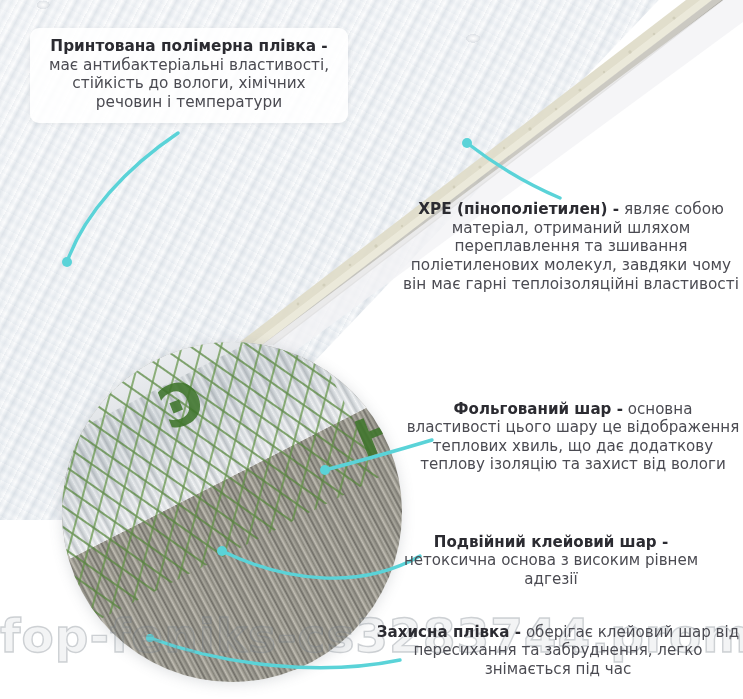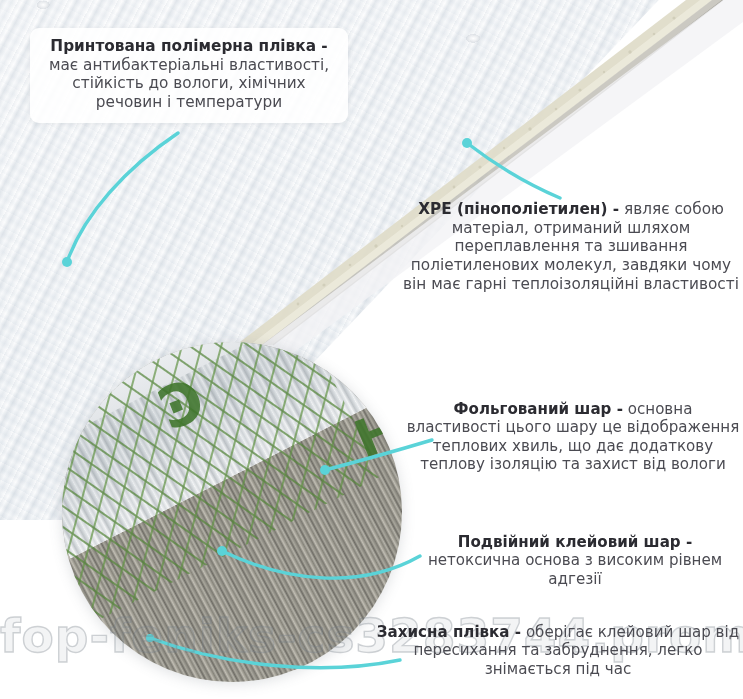--- a/index.html
+++ b/index.html
@@ -181,21 +181,21 @@
     font-size: 15.3px;
     text-align: center;
   }
   #callout-foil-layer {
     left: 406px; top: 400px;
     width: 334px;
     font-size: 15.1px;
     text-align: center;
   }
   #callout-adhesive-layer {
-    left: 410px; top: 533px;
+    left: 386px; top: 533px;
     width: 330px;
     font-size: 15.1px;
     text-align: center;
   }
   #callout-protective-film {
     left: 376px; top: 623px;
     width: 364px;
     font-size: 15.1px;
     text-align: center;
   }

